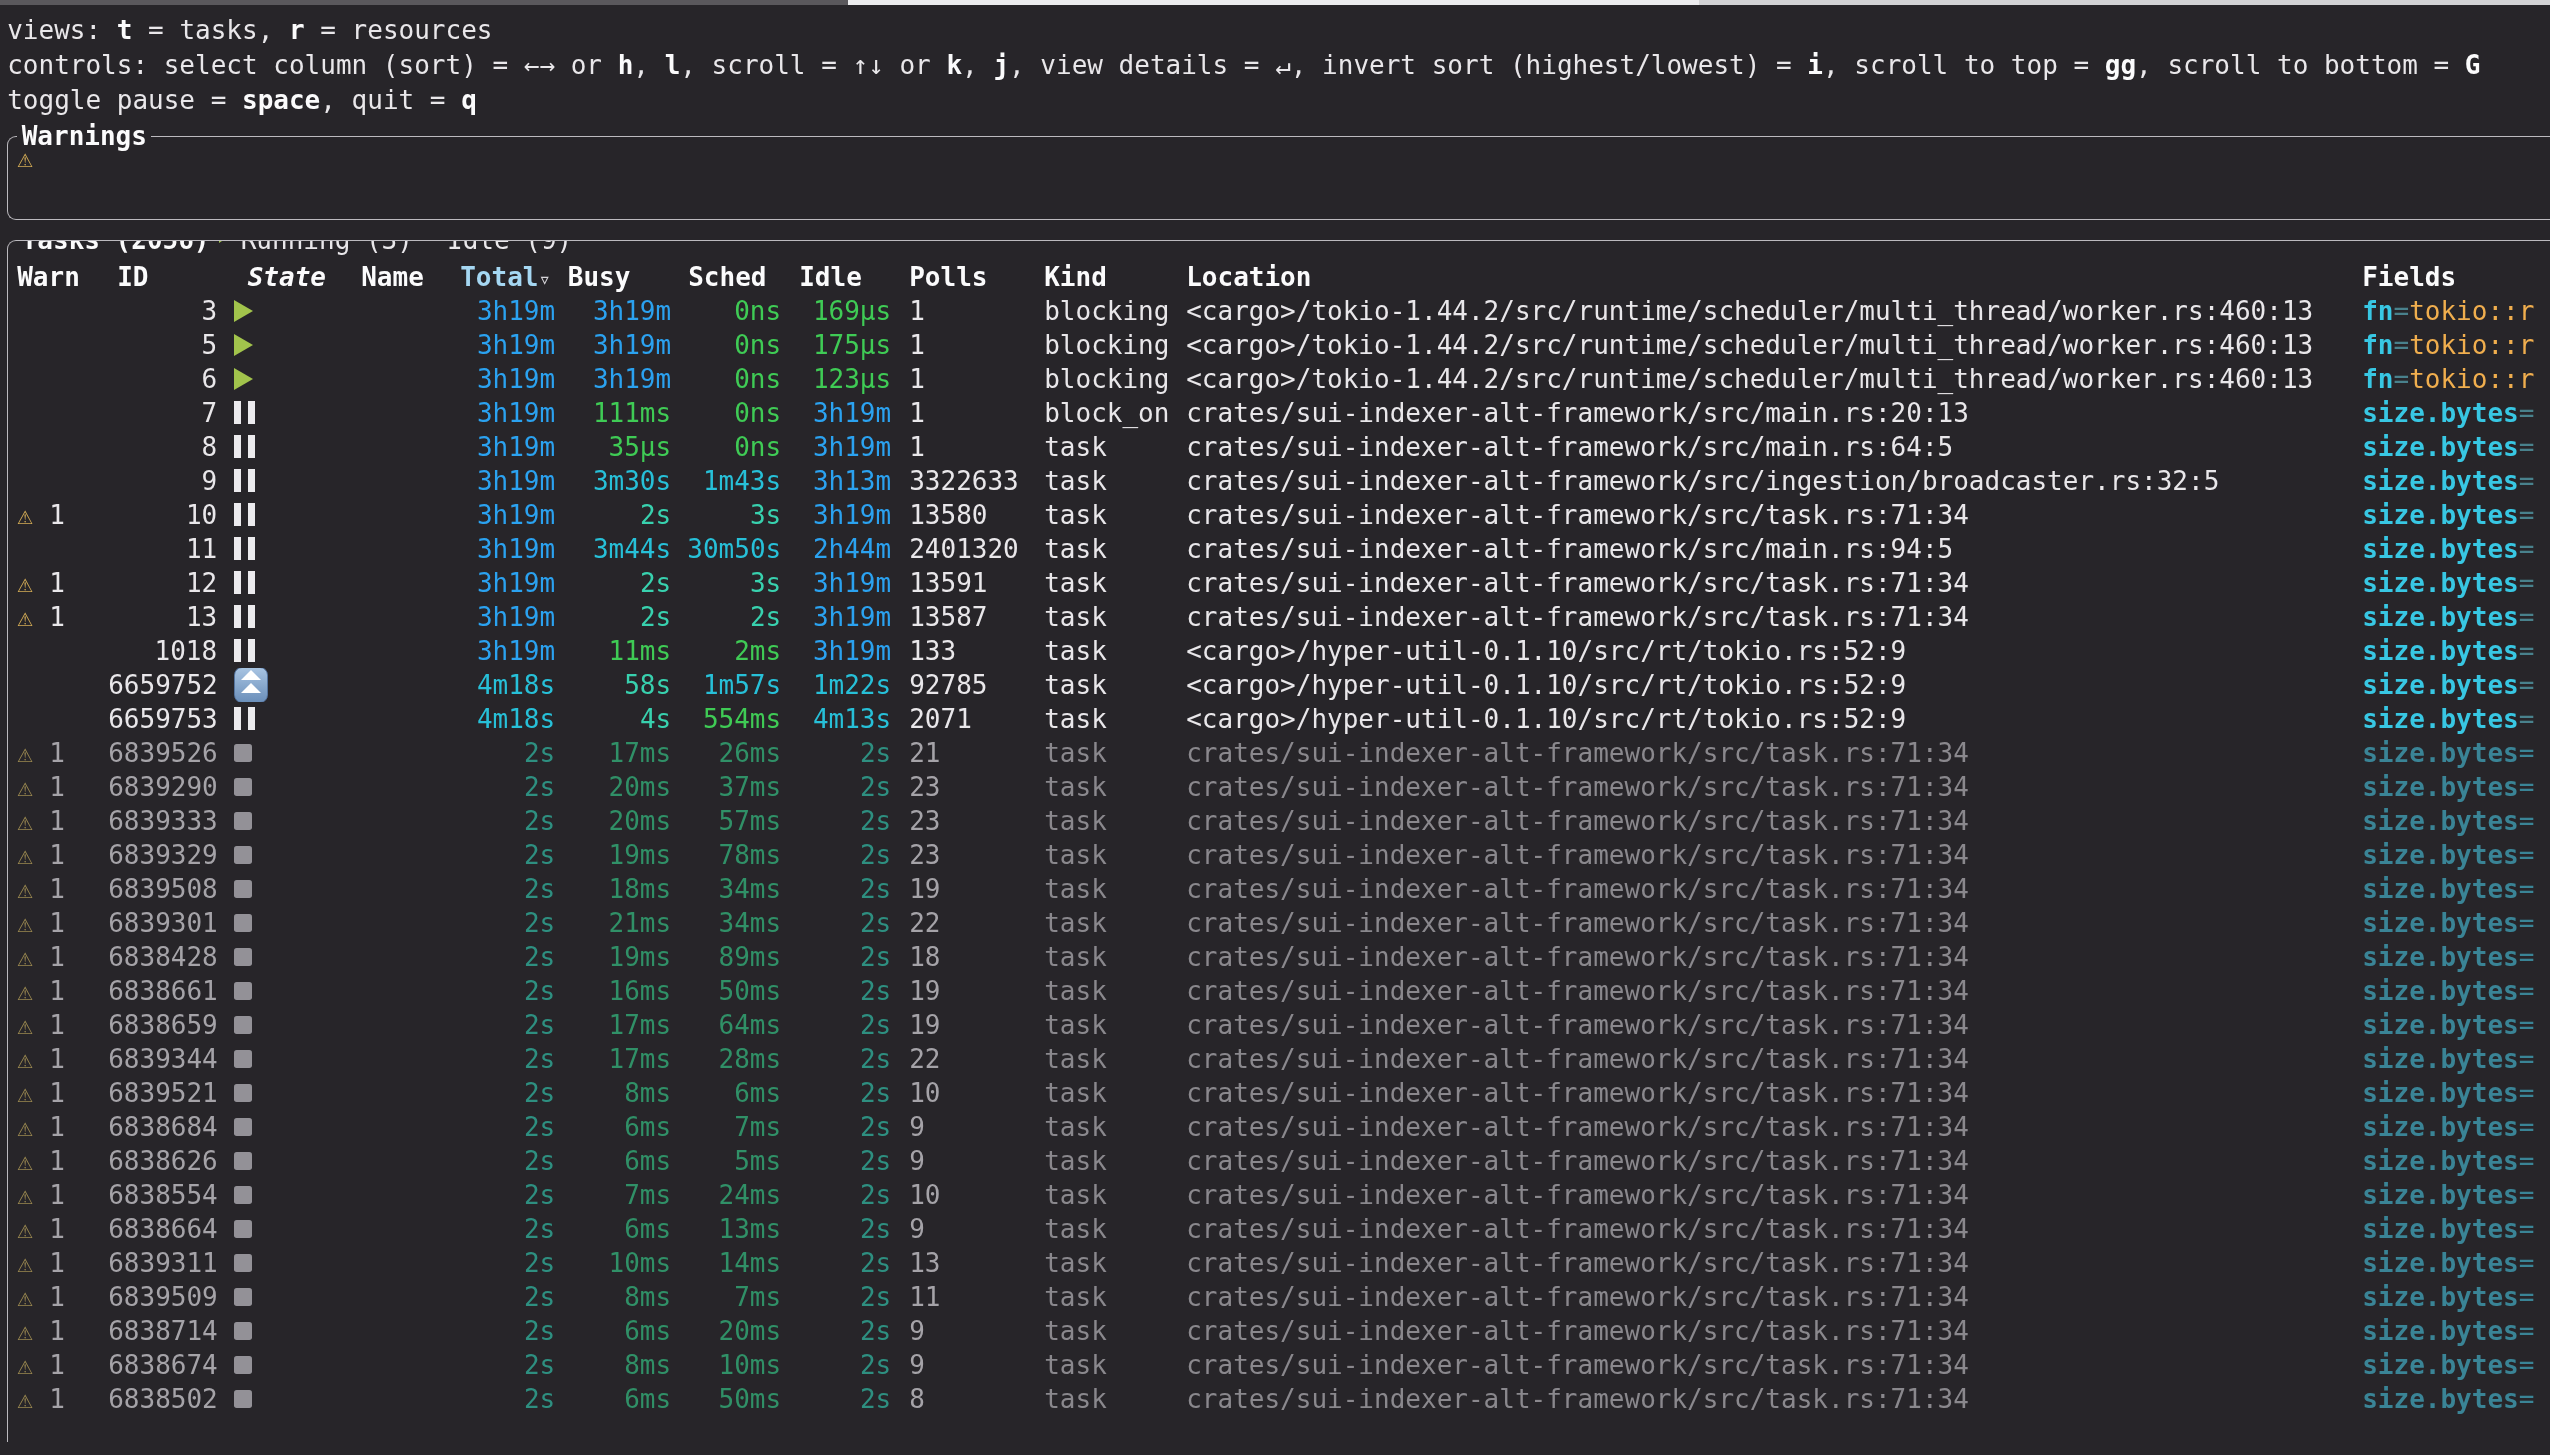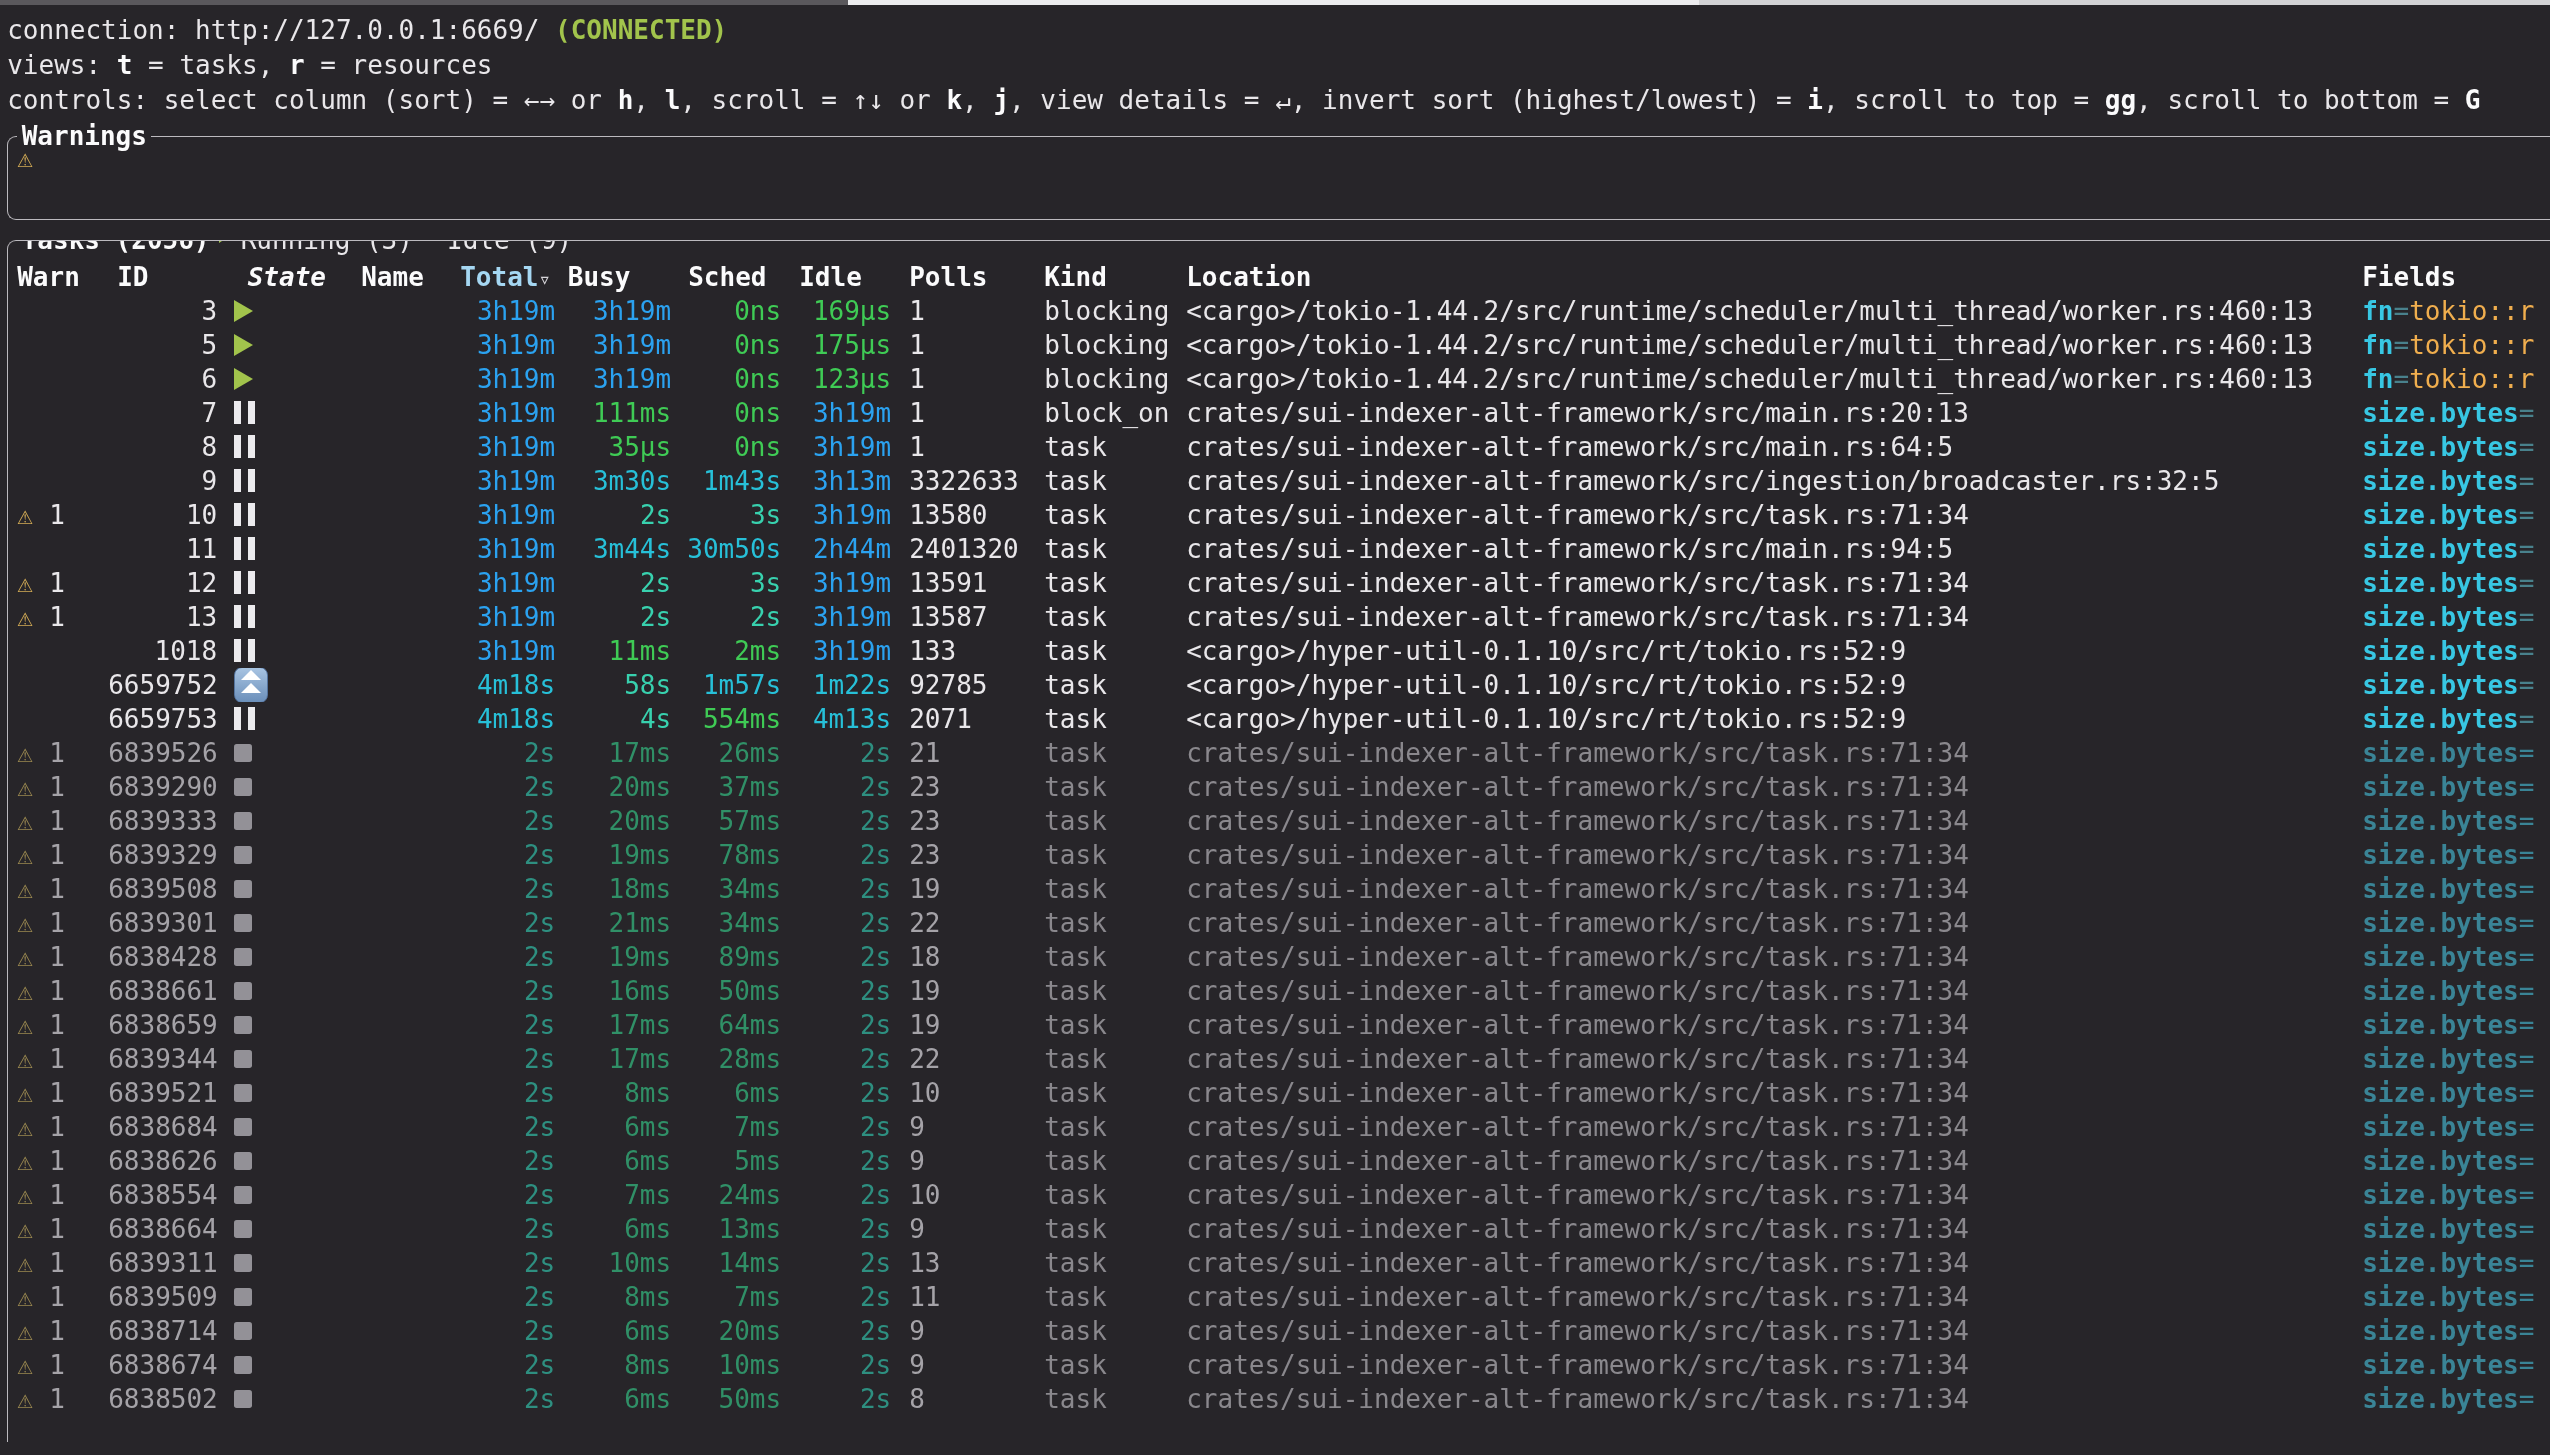--- a/index.html
+++ b/index.html
@@ -99,23 +99,23 @@
 </head>
 <body>
 
 <div class="tab-sliver">
   <div class="seg1"></div>
   <div class="seg2"></div>
   <div class="seg3"></div>
 </div>
 
 <div class="info" id="info-lines">
-    <div class="info-line"><span class="">connection: http://127.0.0.1:6669/ </span><span class="b green">(CONNECTED)</span></div>
     <div class="info-line"><span class="">views: </span><span class="b">t</span><span class=""> = tasks, </span><span class="b">r</span><span class=""> = resources</span></div>
     <div class="info-line"><span class="">controls: select column (sort) = ←→ or </span><span class="b">h</span><span class="">, </span><span class="b">l</span><span class="">, scroll = ↑↓ or </span><span class="b">k</span><span class="">, </span><span class="b">j</span><span class="">, view details = ↵, invert sort (highest/lowest) = </span><span class="b">i</span><span class="">, scroll to top = </span><span class="b">gg</span><span class="">, scroll to bottom = </span><span class="b">G</span></div>
+    <div class="info-line"><span class="">toggle pause = </span><span class="b">space</span><span class="">, quit = </span><span class="b">q</span></div>
   </div>
 
 <div class="panel" id="warnings-panel">
   <div class="panel-title">
     <span>Warnings</span>
   </div>
   <div class="warn-line">
     <span class="warn-ic">⚠</span>
   </div>
 </div>

